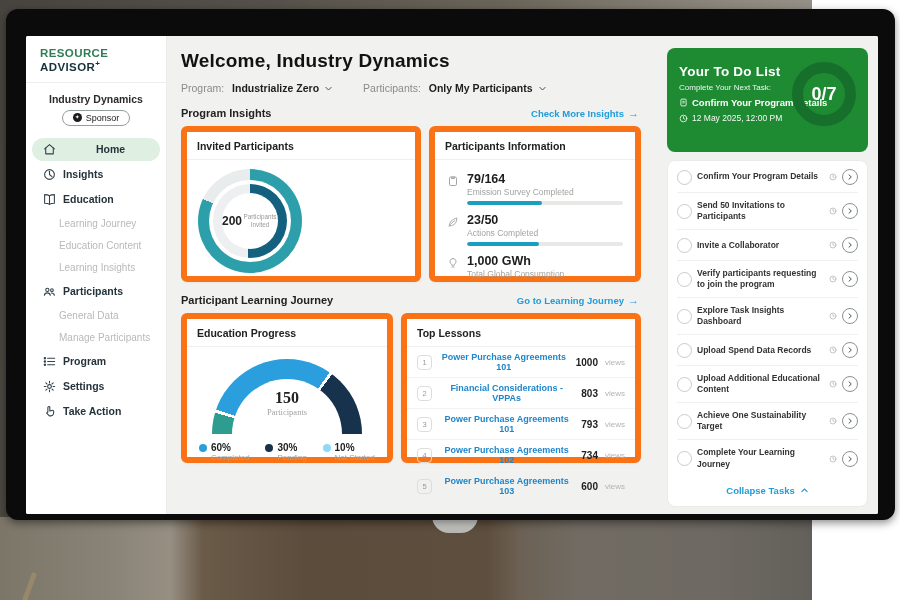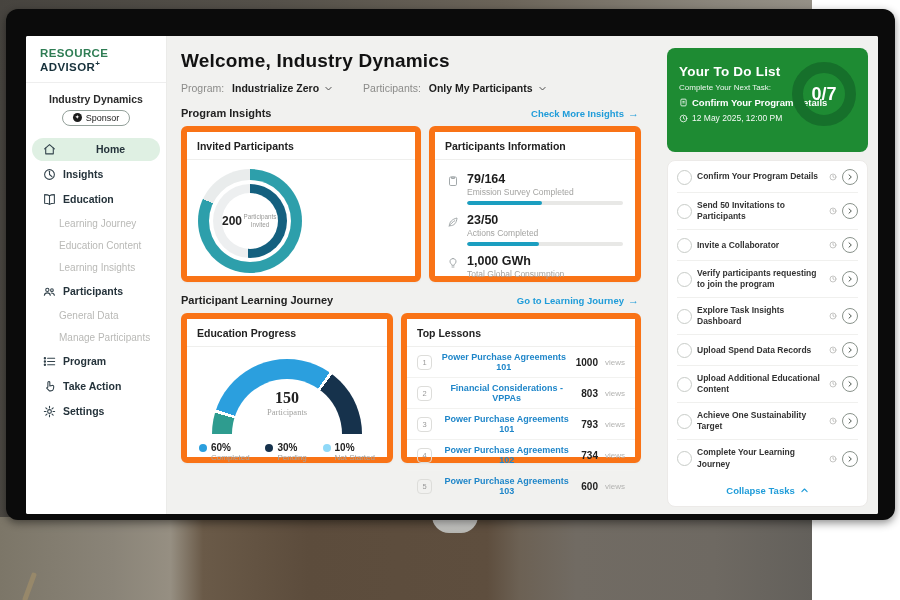--- a/index.html
+++ b/index.html
@@ -185,34 +185,34 @@
                 <path d="M8.5 6h13M8.5 12h13M8.5 18h13"></path>
                 <circle cx="3.5" cy="6" r="1.2" fill="currentColor"></circle>
                 <circle cx="3.5" cy="12" r="1.2" fill="currentColor"></circle>
                 <circle cx="3.5" cy="18" r="1.2" fill="currentColor"></circle>
               </svg>
             </span>
         <span>Program</span>
       </div>
       <div class="nav-item">
         <span class="nic">
-              <svg viewBox="0 0 24 24" fill="none" stroke="currentColor" stroke-width="2" stroke-linejoin="round">
-                <path d="M9 13V4.5a1.8 1.8 0 0 1 3.6 0V11l4.2-1c1.8-.3 3.2.8 3 2.6l-.6 4c-.4 2.2-1.8 3.4-4.6 3.4h-2.8l-5-5.2 2.2-1.8z"></path>
-              </svg>
-            </span>
-        <span>Take Action</span>
-      </div>
-      <div class="nav-item">
-        <span class="nic">
               <svg viewBox="0 0 24 24" fill="none" stroke="currentColor" stroke-width="2" stroke-linecap="round">
                 <circle cx="12" cy="12" r="3.5"></circle>
                 <path d="M12 2.5v3M12 18.5v3M2.5 12h3M18.5 12h3M5.2 5.2l2.1 2.1M16.7 16.7l2.1 2.1M18.8 5.2l-2.1 2.1M7.3 16.7l-2.1 2.1"></path>
               </svg>
             </span>
         <span>Settings</span>
+      </div>
+      <div class="nav-item">
+        <span class="nic">
+              <svg viewBox="0 0 24 24" fill="none" stroke="currentColor" stroke-width="2" stroke-linejoin="round">
+                <path d="M9 13V4.5a1.8 1.8 0 0 1 3.6 0V11l4.2-1c1.8-.3 3.2.8 3 2.6l-.6 4c-.4 2.2-1.8 3.4-4.6 3.4h-2.8l-5-5.2 2.2-1.8z"></path>
+              </svg>
+            </span>
+        <span>Take Action</span>
       </div>
     </div>
 
     <div class="main">
       <div class="col-left">
         <h1>Welcome, Industry Dynamics</h1>
         <div class="filters">
           <span>
             <span>Program:</span>
             <span class="fval">

